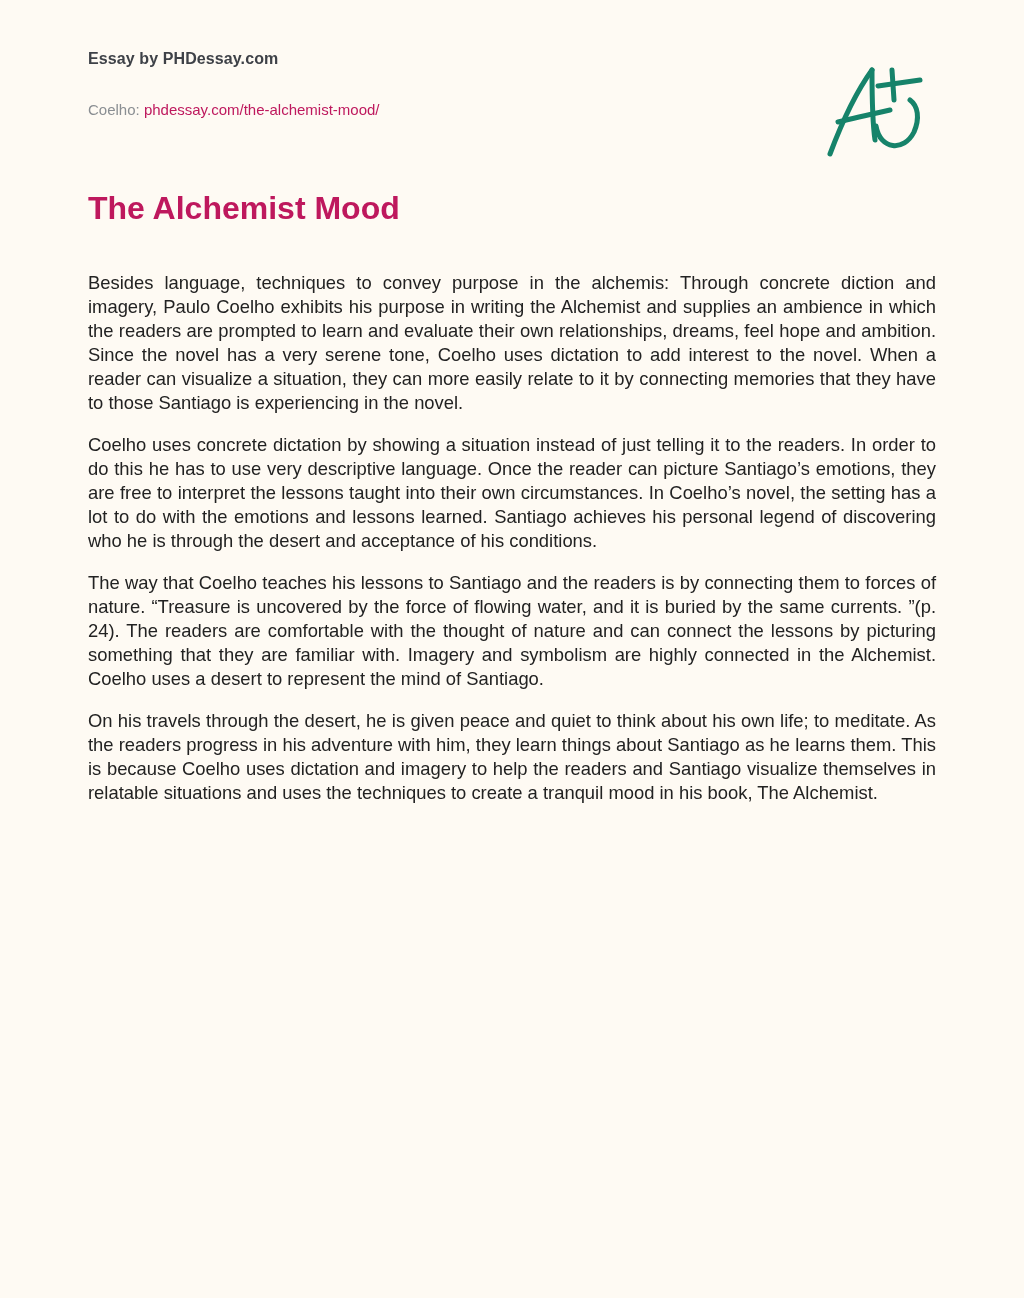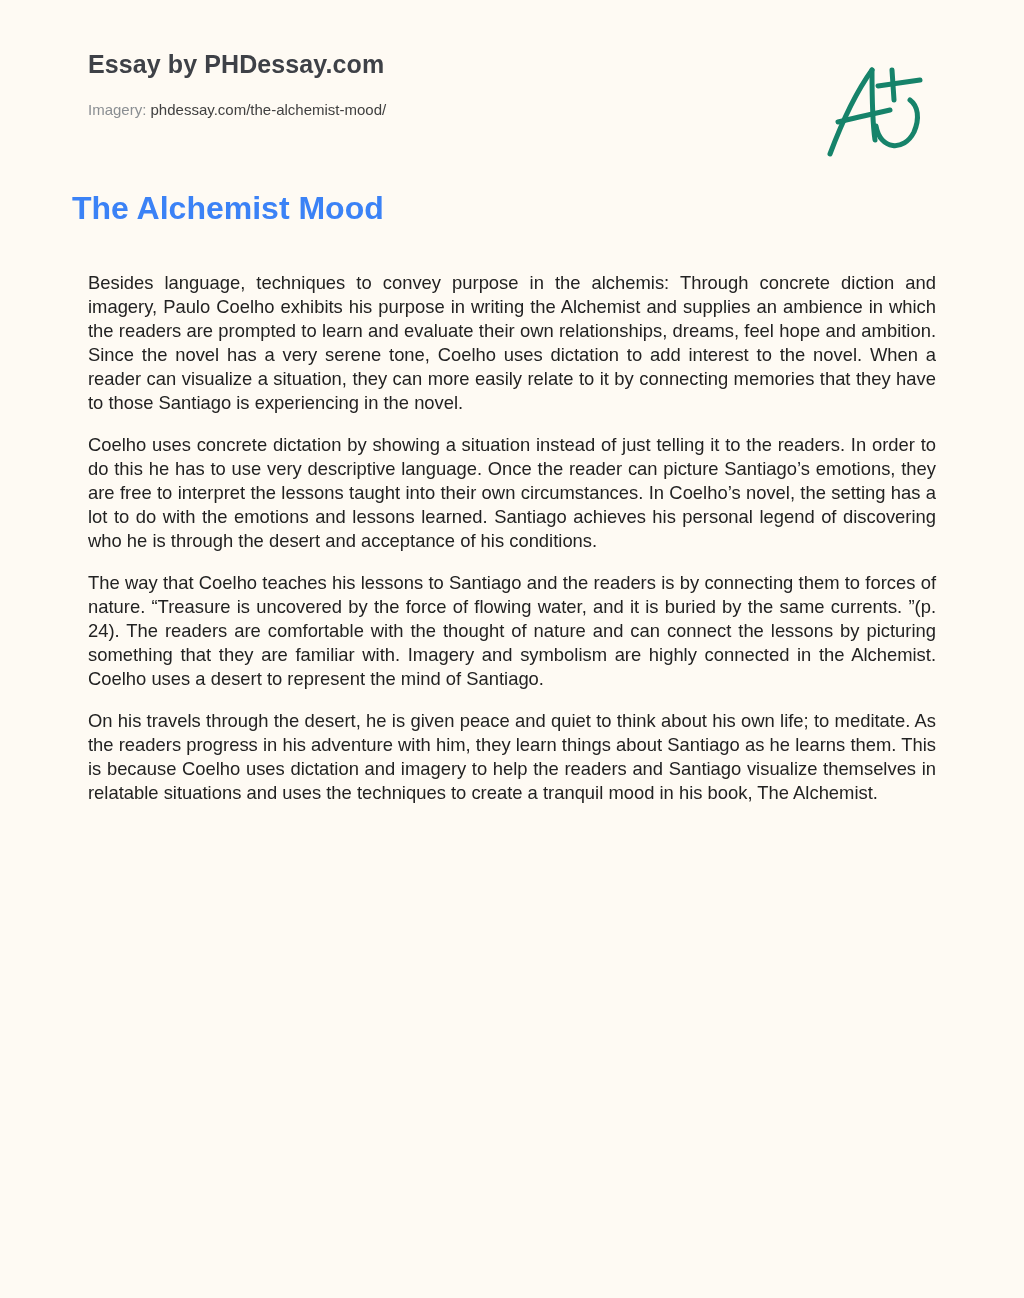--- a/index.html
+++ b/index.html
@@ -11,52 +11,52 @@
       height: 1298px;
       background: #fefaf3;
       font-family: "Liberation Sans", sans-serif;
       position: relative;
       overflow: hidden;
     }
     .site-title {
       position: absolute;
       left: 88px;
       top: 50px;
-      font-size: 25px;
+      font-size: 16px;
       font-weight: bold;
       color: #3e4147;
       letter-spacing: 0.1px;
       margin: 0;
     }
     .source-line {
       position: absolute;
       left: 88px;
       top: 101px;
       font-size: 15px;
       color: #8a8e92;
     }
     .source-link {
-      color: #404040;
+      color: #be185d;
       text-decoration: none;
     }
     .logo {
       position: absolute;
       left: 820px;
       top: 62px;
       width: 110px;
       height: 100px;
     }
     .page-title {
       position: absolute;
-      left: 72px;
+      left: 88px;
       top: 190px;
       margin: 0;
       font-size: 32px;
       font-weight: bold;
-      color: #3b82f6;
+      color: #be185d;
     }
     .essay-body {
       position: absolute;
       left: 88px;
       top: 271px;
       width: 848px;
     }
     .essay-body p {
       margin: 0 0 18px 0;
       font-size: 18.4px;
@@ -64,21 +64,21 @@
       color: #222222;
       text-align: justify;
     }
   </style>
 </head>
 <body>
 
 <h2 class="site-title">Essay by PHDessay.com</h2>
 
 <div class="source-line">
-  <span>Imagery: </span><a class="source-link">phdessay.com/the-alchemist-mood/</a>
+  <span>Coelho: </span><a class="source-link">phdessay.com/the-alchemist-mood/</a>
 </div>
 
 <div class="logo">
   <svg width="110" height="100" viewBox="0 0 110 100" fill="none" stroke="#16836a" stroke-width="5" stroke-linecap="round" stroke-linejoin="round">
 
     <path d="M10 92 C 22 60, 36 30, 52 8"></path>
 
     <path d="M52 8 C 52 35, 52 58, 55 78"></path>
 
     <path d="M18 60 C 34 56, 52 52, 70 48"></path>

